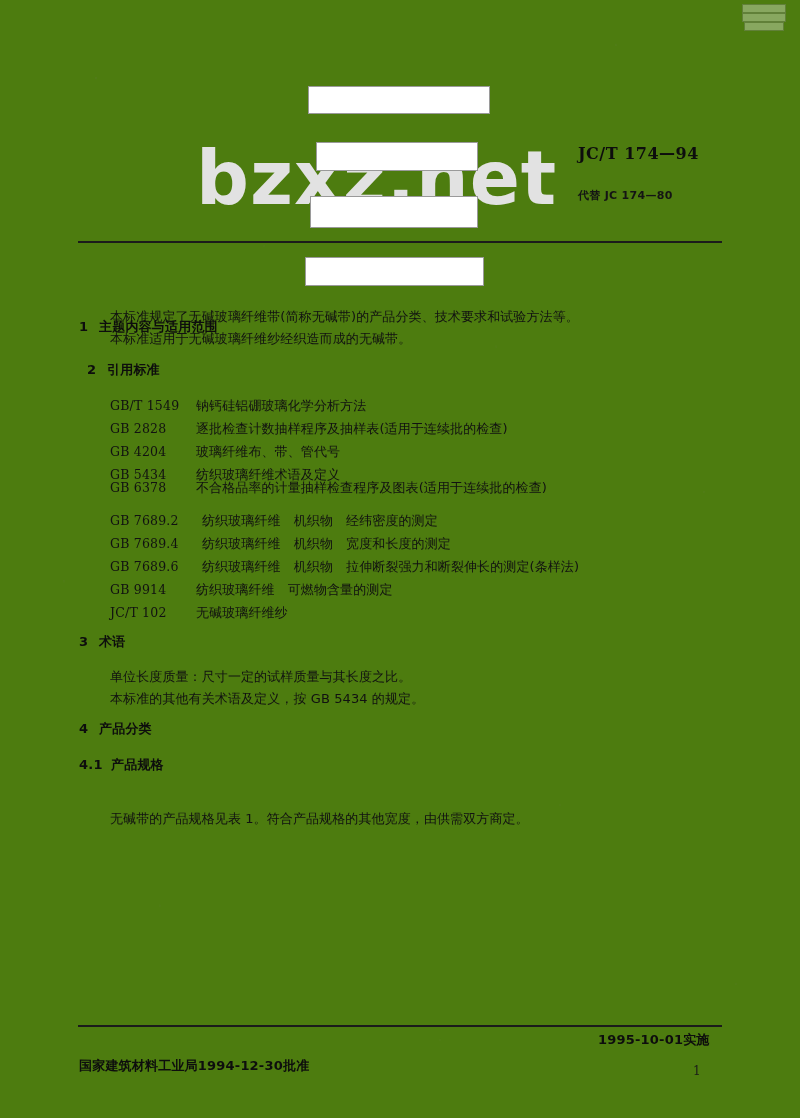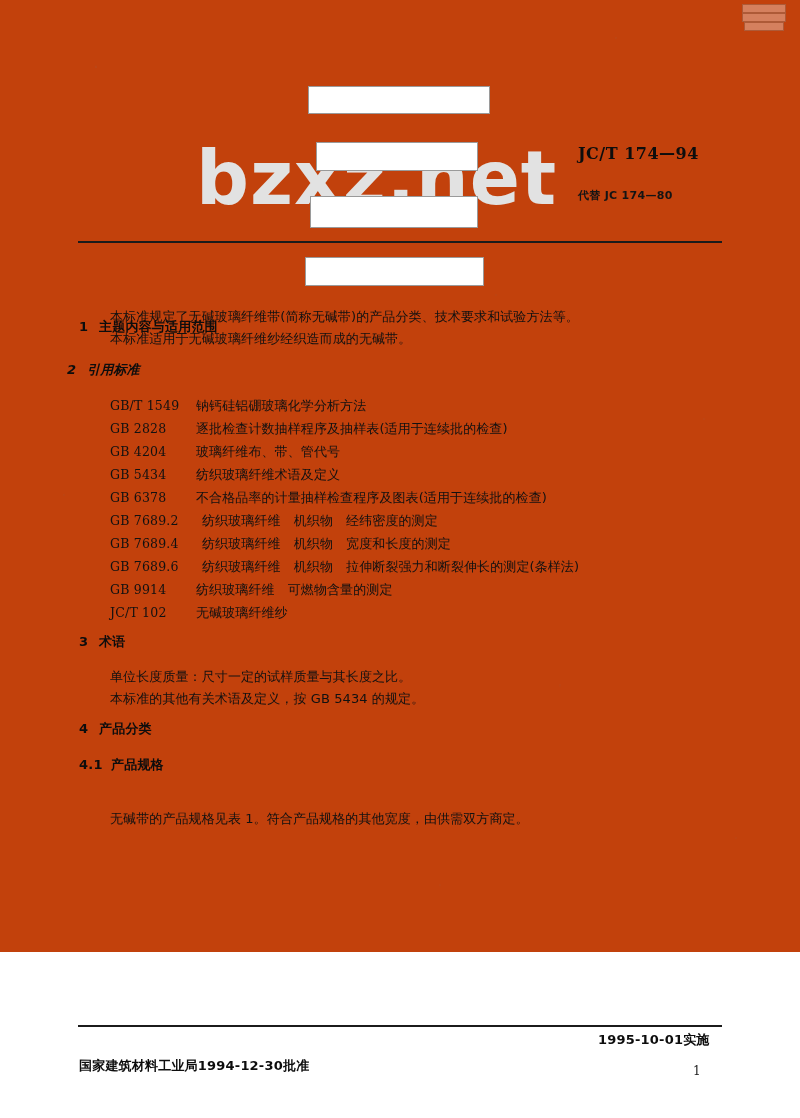--- a/index.html
+++ b/index.html
@@ -14,22 +14,22 @@
     color: #111111;
     overflow: hidden;
     position: relative;
   }
 
   
   #page {
     position: absolute;
     left: 0; top: 0;
     width: 800px;
-    height: 952px;
-    background: #c2410c;
+    height: 1118px;
+    background: #4d7c0f;
   }
 
   
   #grain {
     position: absolute;
     left: 0; top: 0; right: 0; bottom: 0;
     pointer-events: none;
     opacity: .5;
     background-image:
       radial-gradient(circle at 12% 7%, rgba(120,120,120,.18) 0 1px, transparent 1.4px),
@@ -252,37 +252,37 @@
   <div class="rule" id="rule-bottom"></div>
 
   <div id="content">
 
     <div class="sec-head at" style="left:79px; top:12px;margin-top:48px;">
       <span class="num">1</span><span>主题内容与适用范围</span>
     </div>
     <div class="para at" style="left:110px; top:50px;">本标准规定了无碱玻璃纤维带(简称无碱带)的产品分类、技术要求和试验方法等。</div>
     <div class="para at" style="left:110px; top:72px;">本标准适用于无碱玻璃纤维纱经织造而成的无碱带。</div>
 
-    <div class="sec-head at" style="left:67px; top:103px;font-style:italic;">
+    <div class="sec-head at" style="left:87px; top:103px;">
       <span class="num">2</span><span>引用标准</span>
     </div>
 
     <div class="ref-item at" style="left:110px; top:139px;">
       <span class="code w1">GB/T 1549</span><span class="name">钠钙硅铝硼玻璃化学分析方法</span>
     </div>
     <div class="ref-item at" style="left:110px; top:162px;">
       <span class="code w1">GB 2828</span><span class="name">逐批检查计数抽样程序及抽样表(适用于连续批的检查)</span>
     </div>
     <div class="ref-item at" style="left:110px; top:185px;">
       <span class="code w1">GB 4204</span><span class="name">玻璃纤维布、带、管代号</span>
     </div>
     <div class="ref-item at" style="left:110px; top:208px;">
       <span class="code w1">GB 5434</span><span class="name">纺织玻璃纤维术语及定义</span>
     </div>
-    <div class="ref-item at" style="left:110px; top:231px;">
+    <div class="ref-item at" style="left:110px; top:221px;">
       <span class="code w1">GB 6378</span><span class="name">不合格品率的计量抽样检查程序及图表(适用于连续批的检查)</span>
     </div>
     <div class="ref-item at" style="left:110px; top:254px;">
       <span class="code w2">GB 7689.2</span><span class="name">纺织玻璃纤维　机织物　经纬密度的测定</span>
     </div>
     <div class="ref-item at" style="left:110px; top:277px;">
       <span class="code w2">GB 7689.4</span><span class="name">纺织玻璃纤维　机织物　宽度和长度的测定</span>
     </div>
     <div class="ref-item at" style="left:110px; top:300px;">
       <span class="code w2">GB 7689.6</span><span class="name">纺织玻璃纤维　机织物　拉伸断裂强力和断裂伸长的测定(条样法)</span>

